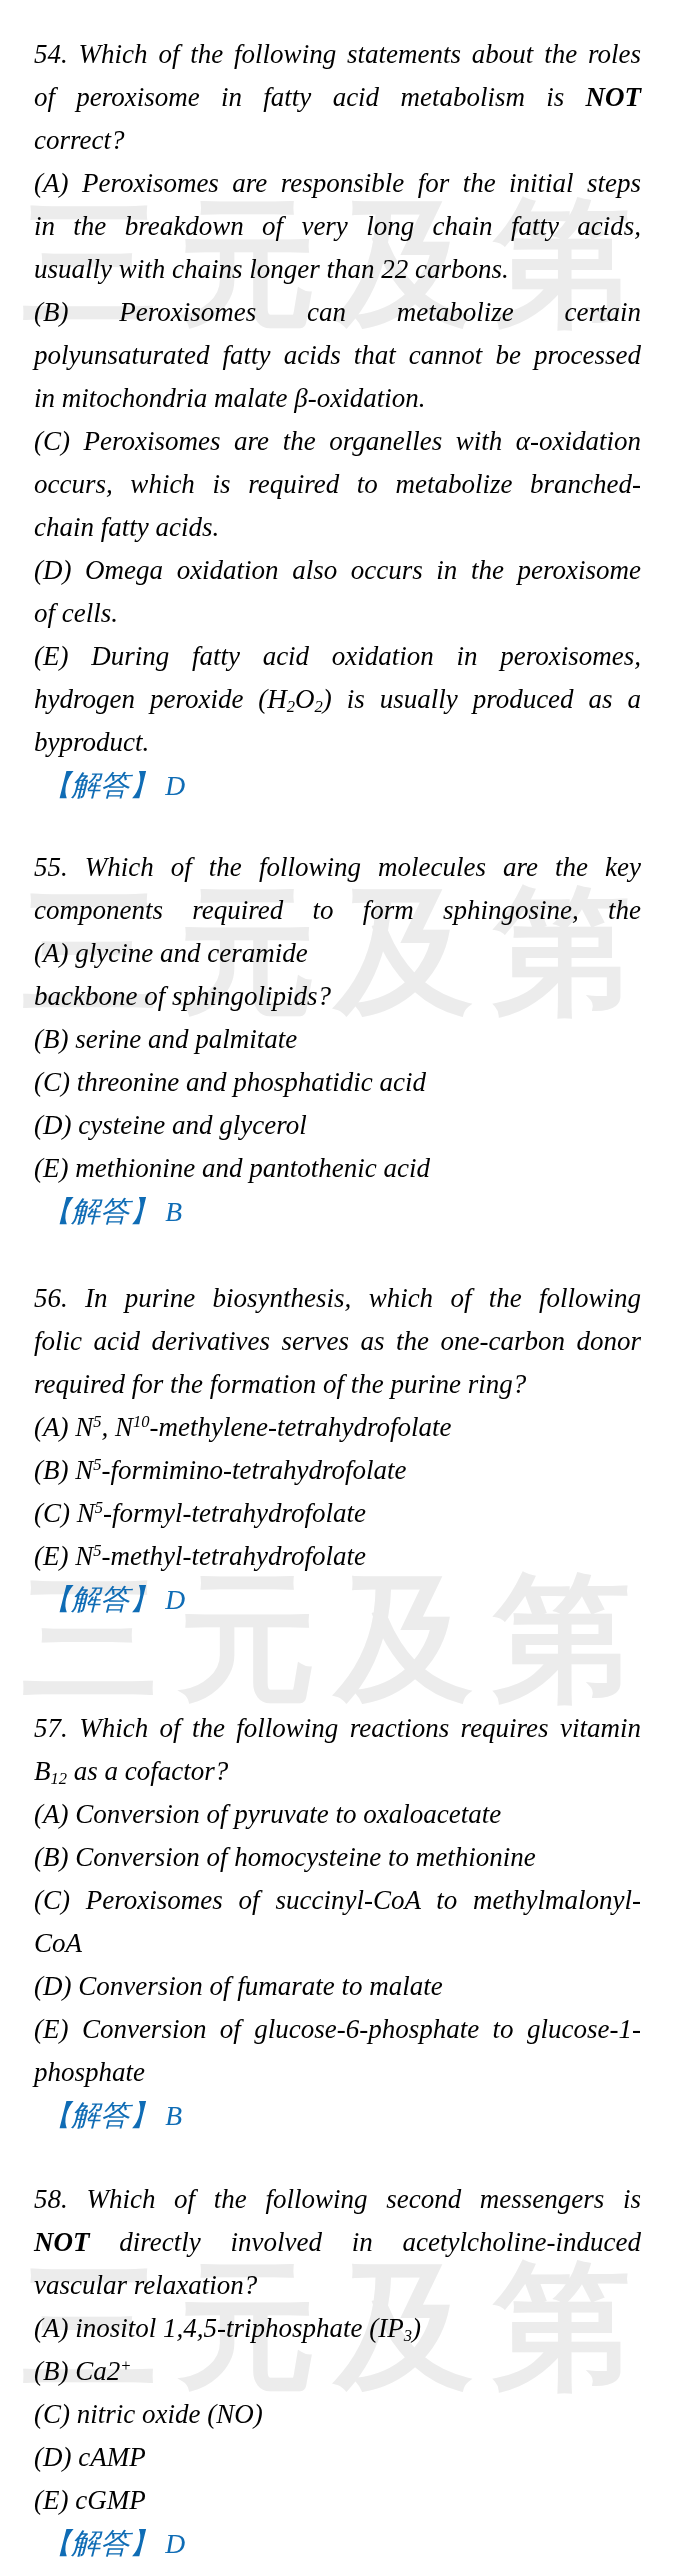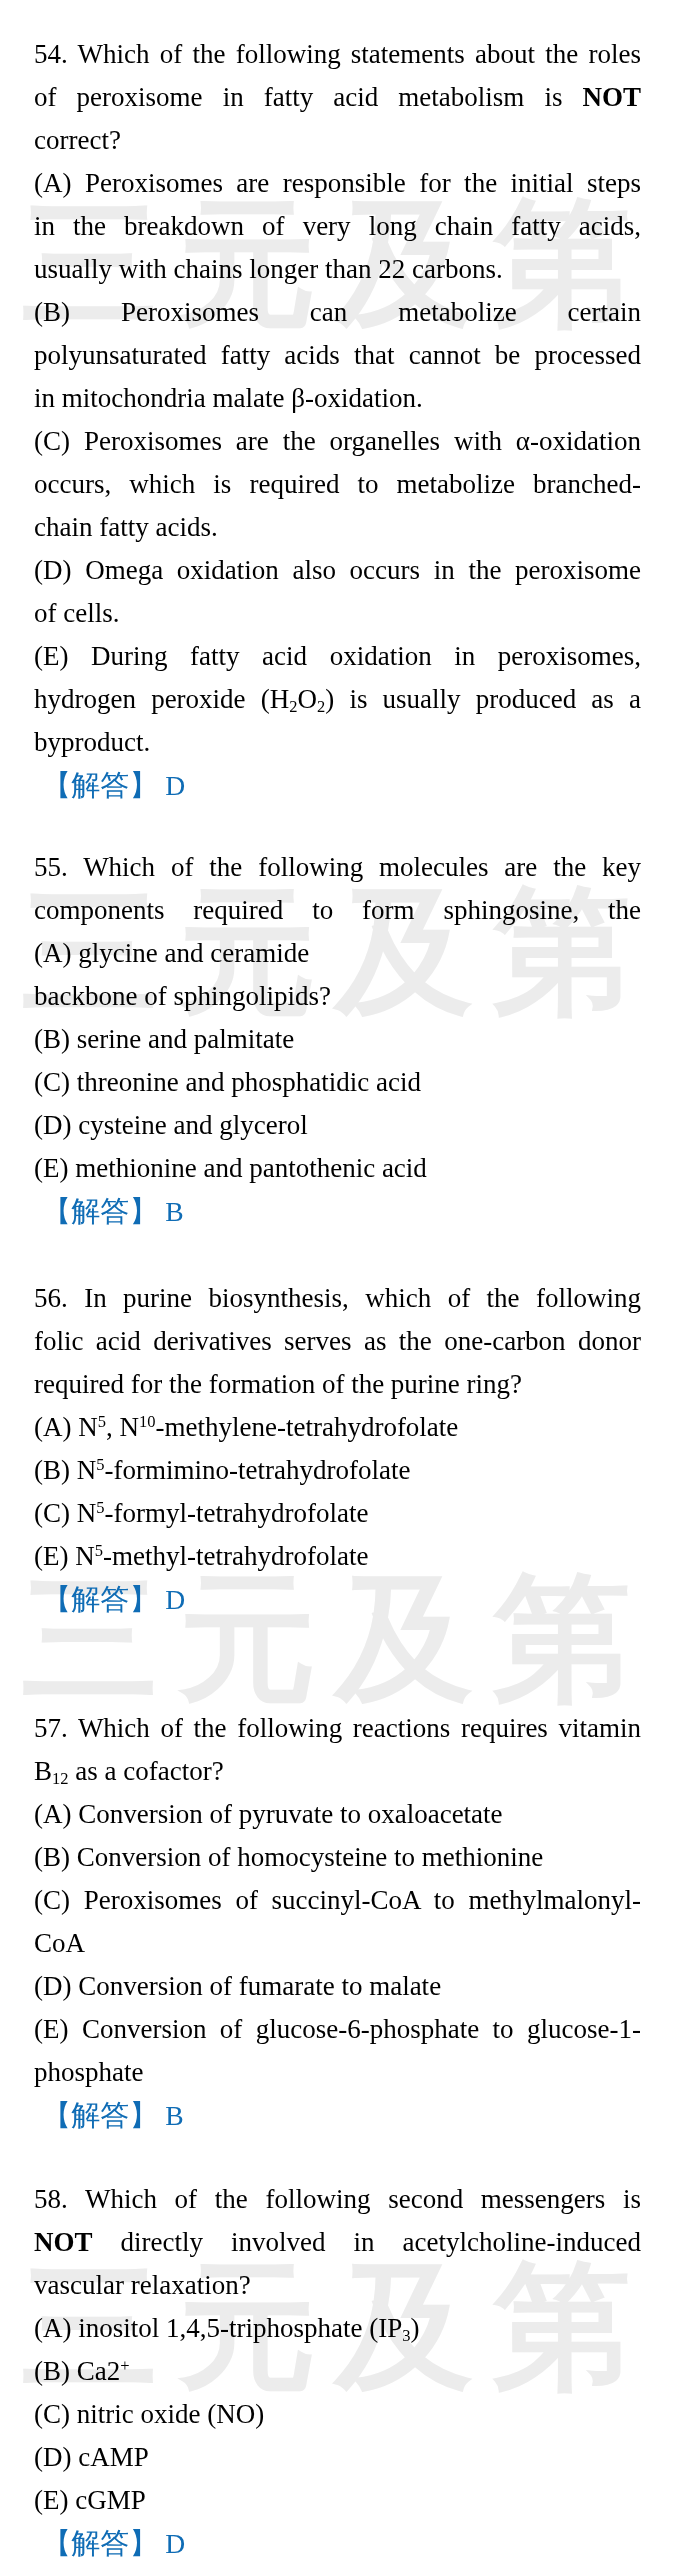--- a/index.html
+++ b/index.html
@@ -25,20 +25,21 @@
     user-select:none;
   }
   .content{position:absolute;inset:0;z-index:1;}
   .q{position:absolute;left:34px;width:607px;}
   .ln{
     height:43px;
     line-height:43px;
     font-size:27px;
     white-space:normal;
     text-align:left;
+    font-style:italic;
   }
   .ln.j{
     text-align:justify;
     text-align-last:justify;
     -moz-text-align-last:justify;
   }
   .ln b{font-weight:bold;}
   .ln sup, .ln sub{
     font-size:16.5px;
     line-height:0;

